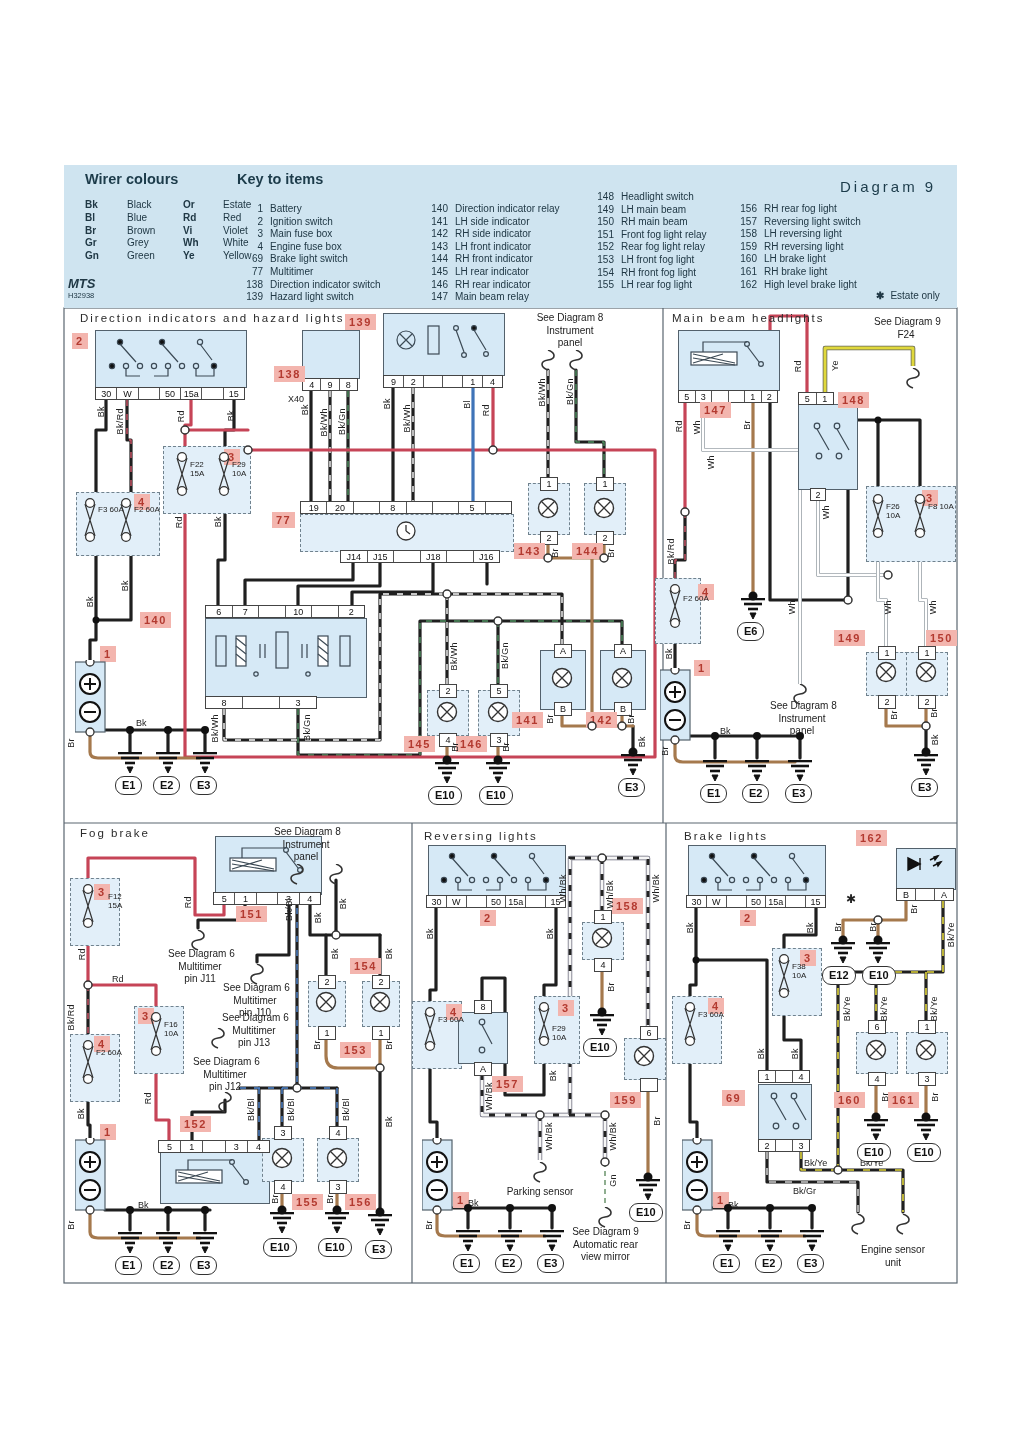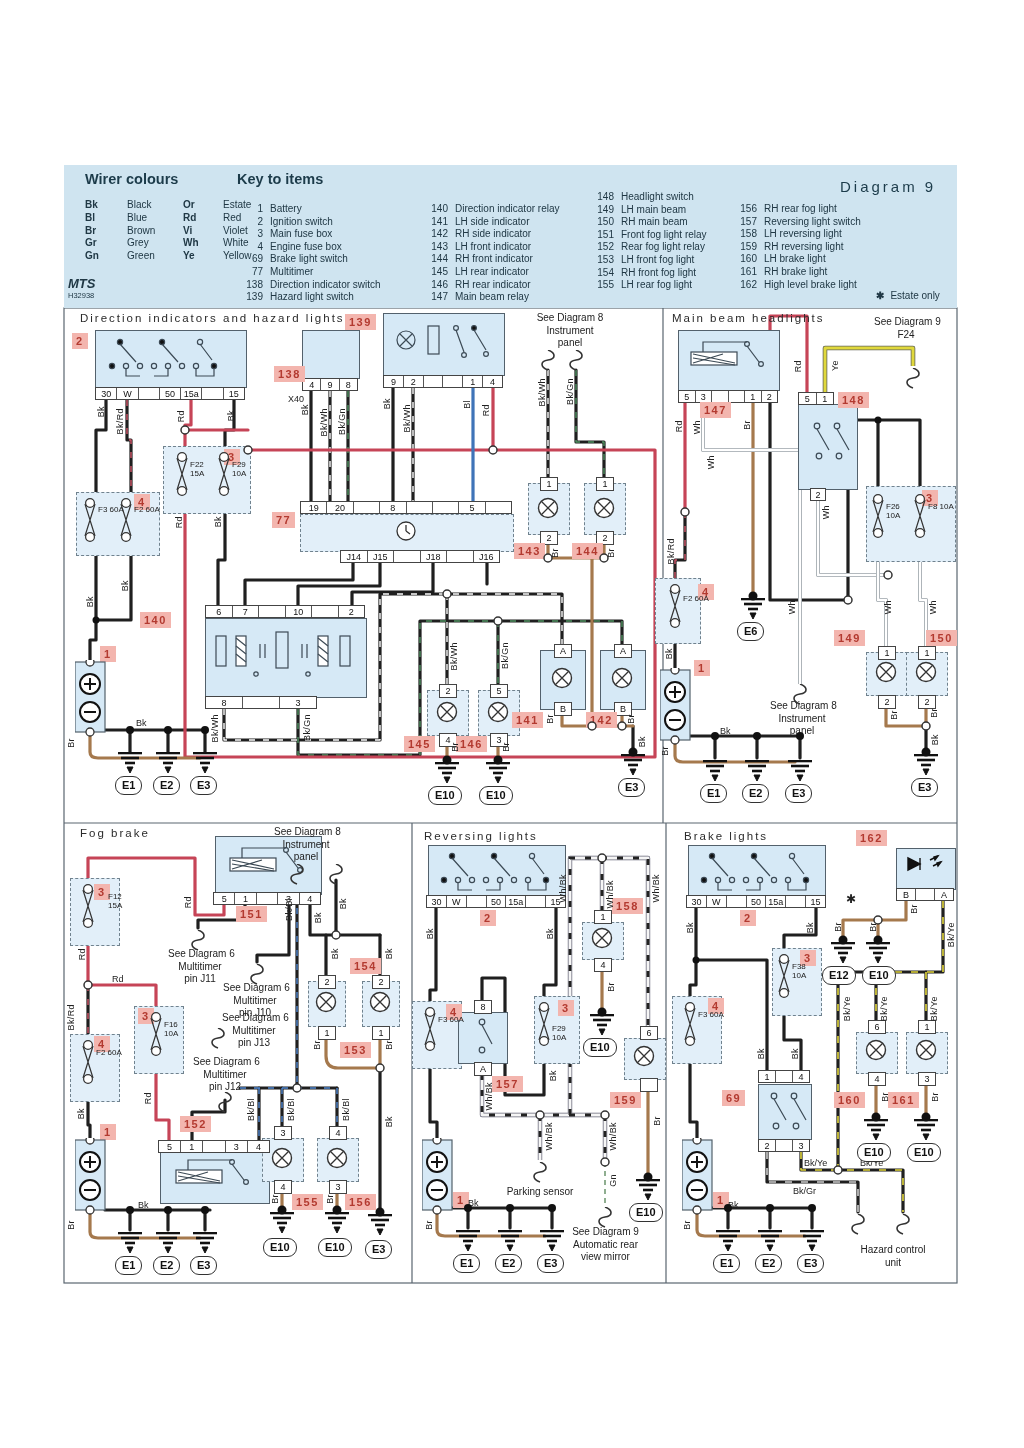--- a/index.html
+++ b/index.html
@@ -799,21 +799,21 @@
     </div>
 <div class="note" style="left:500px;top:1186px;width:80px">
       <i>Parking sensor</i>
     </div>
 <div class="note" style="left:558px;top:1226px;width:95px">
       <i>See Diagram 9</i>
       <i>Automatic rear</i>
       <i>view mirror</i>
     </div>
 <div class="note" style="left:854px;top:1244px;width:78px">
-      <i>Hazard control</i>
+      <i>Engine sensor</i>
       <i>unit</i>
     </div>
 
 <s class="gt" style="left:115px;top:776px">E1</s>
 <s class="gt" style="left:153px;top:776px">E2</s>
 <s class="gt" style="left:190px;top:776px">E3</s>
 <s class="gt" style="left:428px;top:786px">E10</s>
 <s class="gt" style="left:479px;top:786px">E10</s>
 <s class="gt" style="left:618px;top:778px">E3</s>
 <s class="gt" style="left:737px;top:622px">E6</s>

